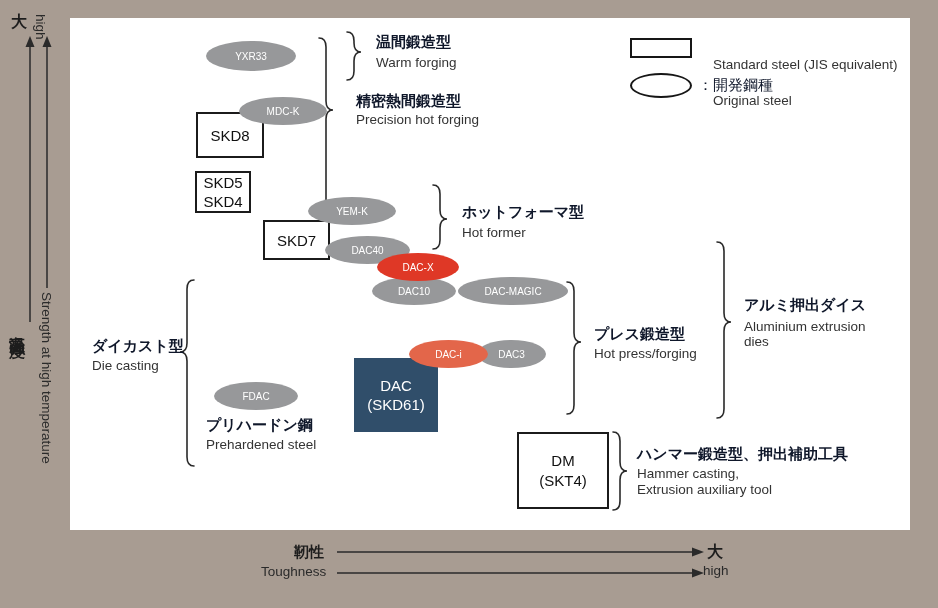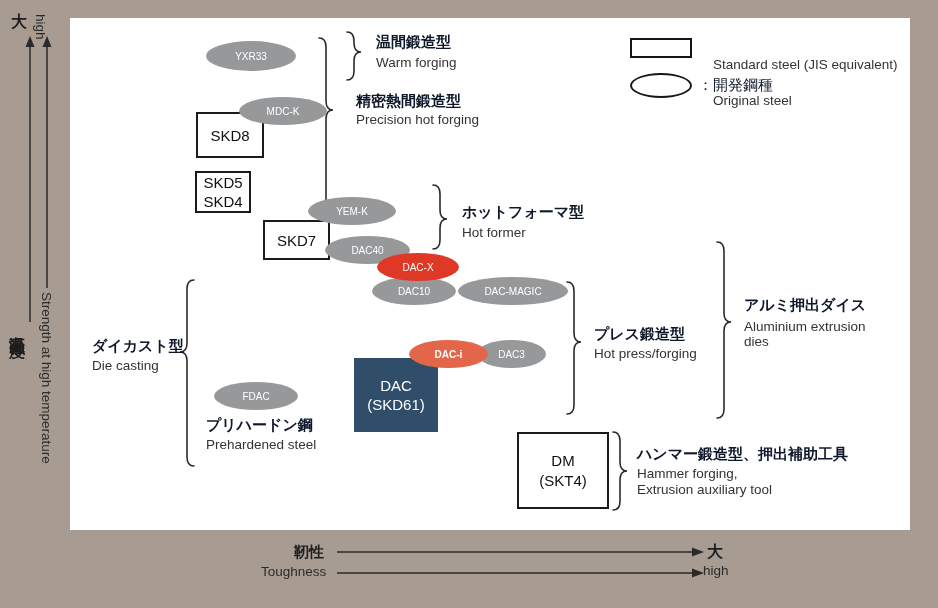--- a/index.html
+++ b/index.html
@@ -17,21 +17,21 @@
 
   #n-yxr33   { left:206px; top:41px;  width:90px;  height:30px; }
   #n-mdck    { left:239px; top:97px;  width:88px;  height:28px; }
   #n-yemk    { left:308px; top:197px; width:88px;  height:28px; }
   #n-dac40   { left:325px; top:236px; width:85px;  height:28px; }
   #n-dac10   { left:372px; top:277px; width:84px;  height:28px; }
   #n-dacmagic{ left:458px; top:277px; width:110px; height:28px; }
   #n-dacx    { left:377px; top:253px; width:82px;  height:28px; }
   #n-fdac    { left:214px; top:382px; width:84px;  height:28px; }
   #n-dac3    { left:477px; top:340px; width:69px;  height:28px; }
-  #n-daci    { left:409px; top:340px; width:79px;  height:28px;font-weight:bold; }
+  #n-daci    { left:409px; top:340px; width:79px;  height:28px; }
   #n-skd8    { left:196px; top:112px; width:68px;  height:46px; }
   #n-skd45   { left:195px; top:171px; width:56px;  height:42px; }
   #n-skd7    { left:263px; top:220px; width:67px;  height:40px; }
   #n-dm      { left:517px; top:432px; width:92px;  height:77px; }
   #n-dacrect { left:354px; top:358px; width:84px;  height:74px; }
 
   
   .brace { position:absolute; z-index:1; }
   #b-warm      { left:345px; top:30px; }
   #b-precision { left:317px; top:36px; }
@@ -123,21 +123,21 @@
   <div class="jp" id="t-hp-jp">プレス鍛造型</div>
   <div class="en" id="t-hp-en">Hot press/forging</div>
   <div class="jp" id="t-alu-jp">アルミ押出ダイス</div>
   <div class="en" id="t-alu-en1">Aluminium extrusion</div>
   <div class="en" id="t-alu-en2">dies</div>
   <div class="jp" id="t-dc-jp">ダイカスト型</div>
   <div class="en" id="t-dc-en">Die casting</div>
   <div class="jp" id="t-ph-jp">プリハードン鋼</div>
   <div class="en" id="t-ph-en">Prehardened steel</div>
   <div class="jp" id="t-ham-jp">ハンマー鍛造型、押出補助工具</div>
-  <div class="en" id="t-ham-en1">Hammer forging,</div>
+  <div class="en" id="t-ham-en1">Hammer casting,</div>
   <div class="en" id="t-ham-en2">Extrusion auxiliary tool</div>
 
   <div class="node rectnode" id="n-skd8">
       <span>SKD8</span>
     </div>
   <div class="node rectnode col2" id="n-skd45">
     <span>SKD5</span>
     <span>SKD4</span>
   </div>
   <div class="node rectnode" id="n-skd7">

